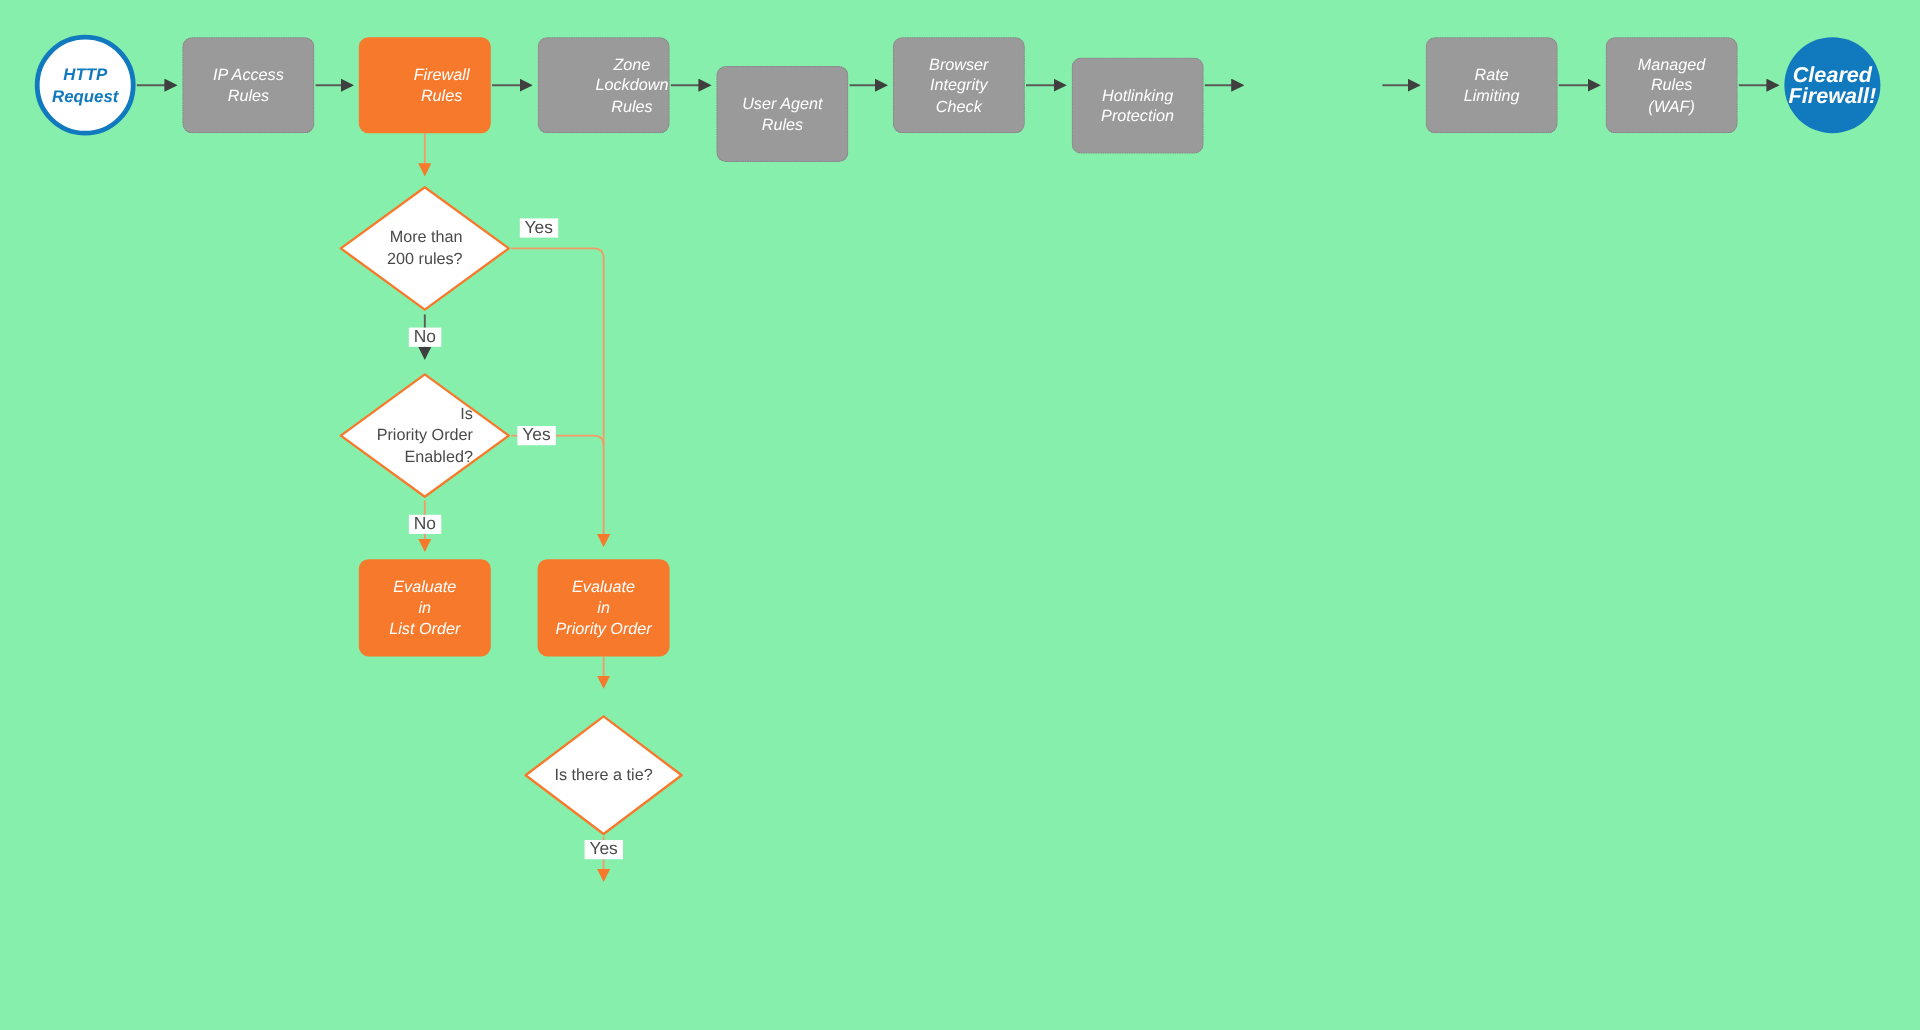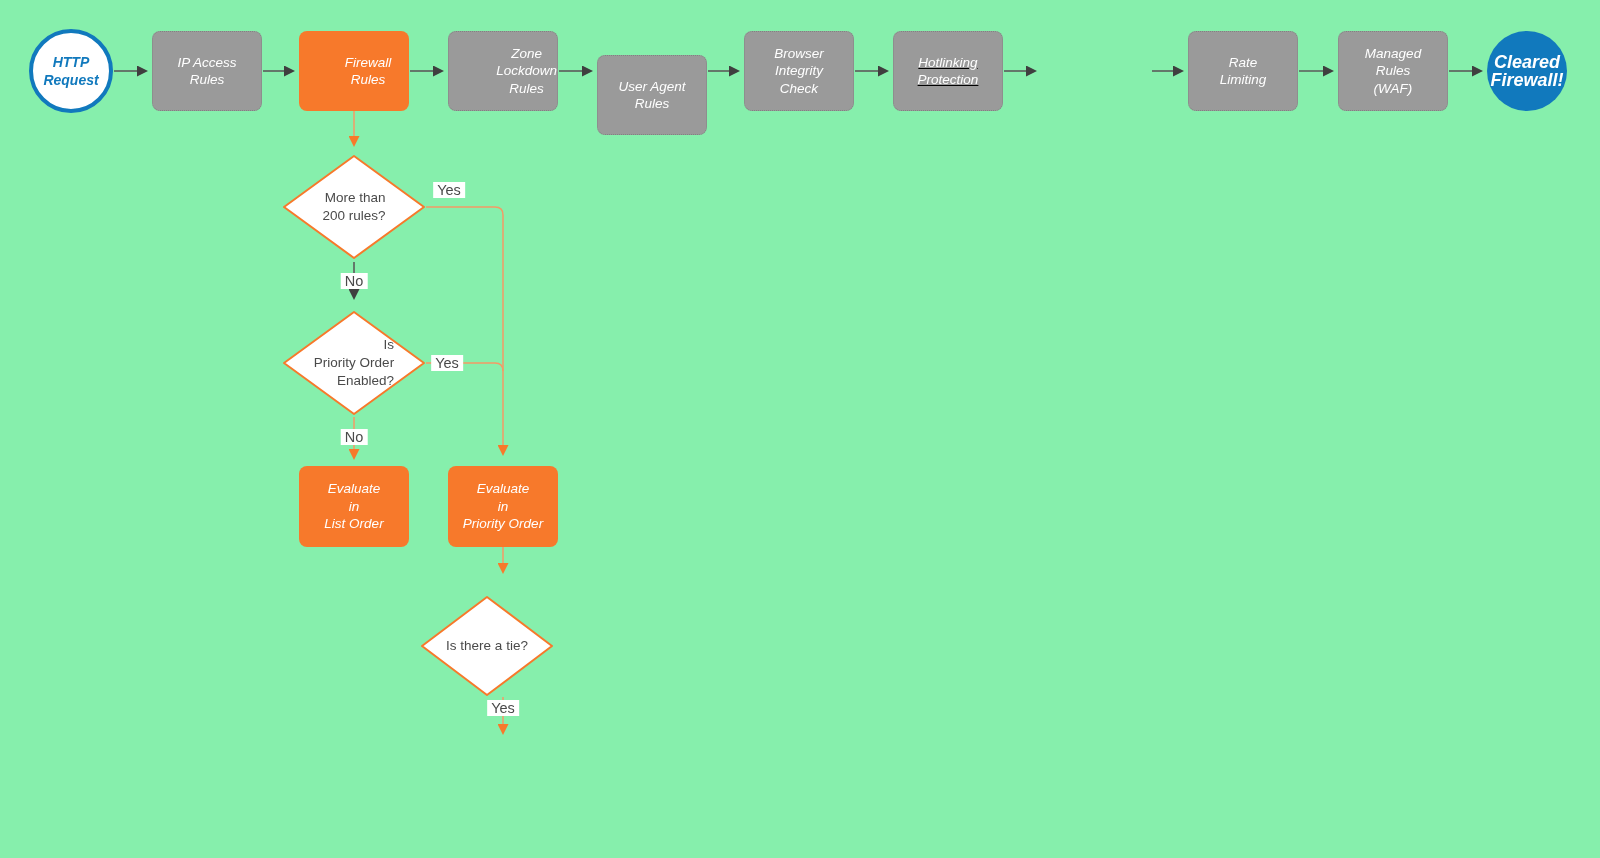--- a/index.html
+++ b/index.html
@@ -96,21 +96,21 @@
   </div>
   <div class="node rect gray" style="left:597px;top:33px;margin-top:22px;">
     <span class="lbl">User Agent
 Rules</span>
   </div>
   <div class="node rect gray" style="left:744px;top:31px;">
     <span class="lbl">Browser
 Integrity
 Check</span>
   </div>
-  <div class="node rect gray" style="left:893px;top:31px;text-decoration:underline;">
+  <div class="node rect gray" style="left:893px;top:48px;">
     <span class="lbl">Hotlinking
 Protection</span>
   </div>
   <div class="node rect gray" style="left:1188px;top:31px;">
     <span class="lbl">Rate
 Limiting</span>
   </div>
   <div class="node rect gray" style="left:1338px;top:31px;">
     <span class="lbl">Managed
 Rules
@@ -132,21 +132,21 @@
 
   <div class="diamond" style="left:282px;top:310px;width:144px;height:106px;">
     <svg width="144" height="106" viewBox="0 0 144 106">
       <path class="dshape" d="M72,2 L142,53 L72,104 L2,53 Z"></path>
     </svg>
     <div class="lbl">Is
 Priority Order
 Enabled?</div>
   </div>
 
-  <div class="diamond" style="left:420px;top:595px;width:134px;height:102px;">
+  <div class="diamond" style="left:436px;top:595px;width:134px;height:102px;">
     <svg width="134" height="102" viewBox="0 0 134 102">
       <path class="dshape" d="M67,2 L132,51 L67,100 L2,51 Z"></path>
     </svg>
     <div class="lbl">Is there a tie?</div>
   </div>
 
   <div class="node rect orange" style="left:299px;top:466px;height:81px;">
     <span class="lbl">Evaluate
 in
 List Order</span>

